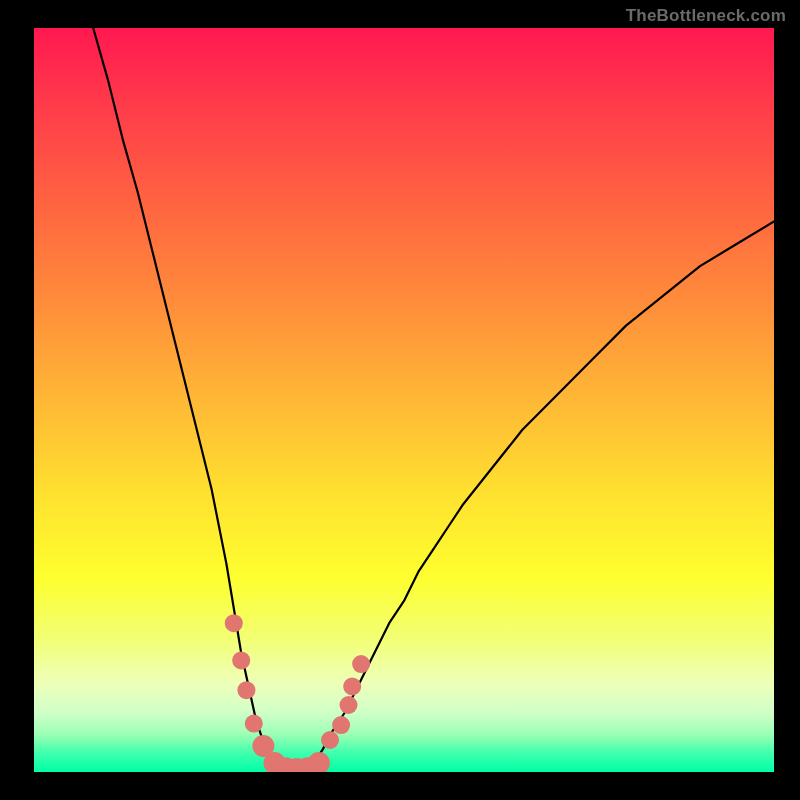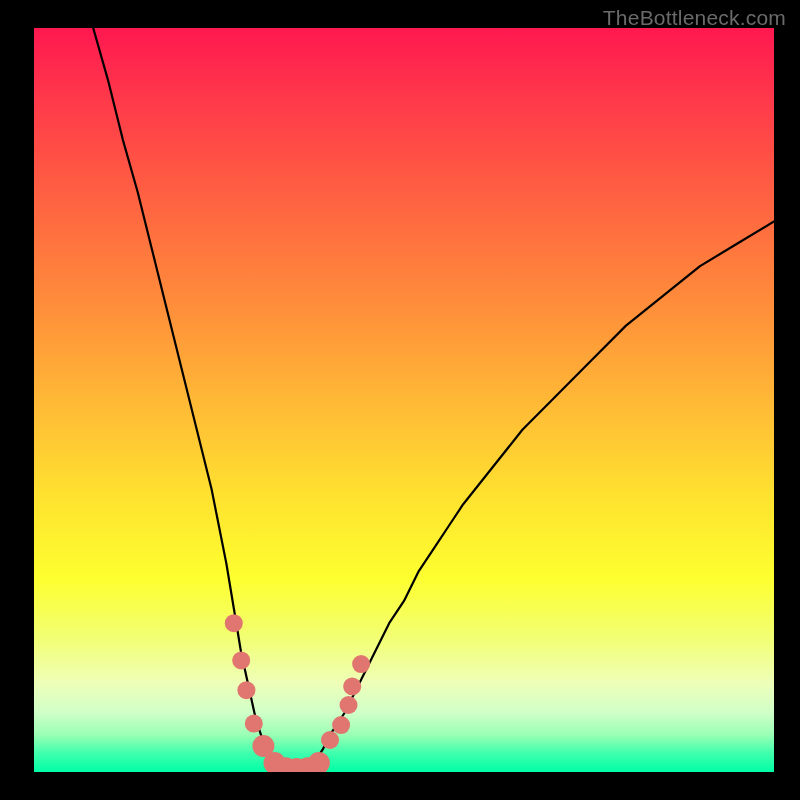--- a/index.html
+++ b/index.html
@@ -39,23 +39,23 @@
       #9affb4 95%,
       #3effad 97.5%,
       #00ffa6 100%
     );
   }
   .watermark {
     position: absolute;
     top: 6px;
     right: 14px;
     color: #6a6a6a;
-    font-size: 21px;
+    font-size: 17px;
     letter-spacing: 0.2px;
-    font-weight: 400;
+    font-weight: 700;
     user-select: none;
   }
   svg.curve {
     position: absolute;
     left: 0;
     top: 0;
     width: 740px;
     height: 744px;
   }
 </style>

